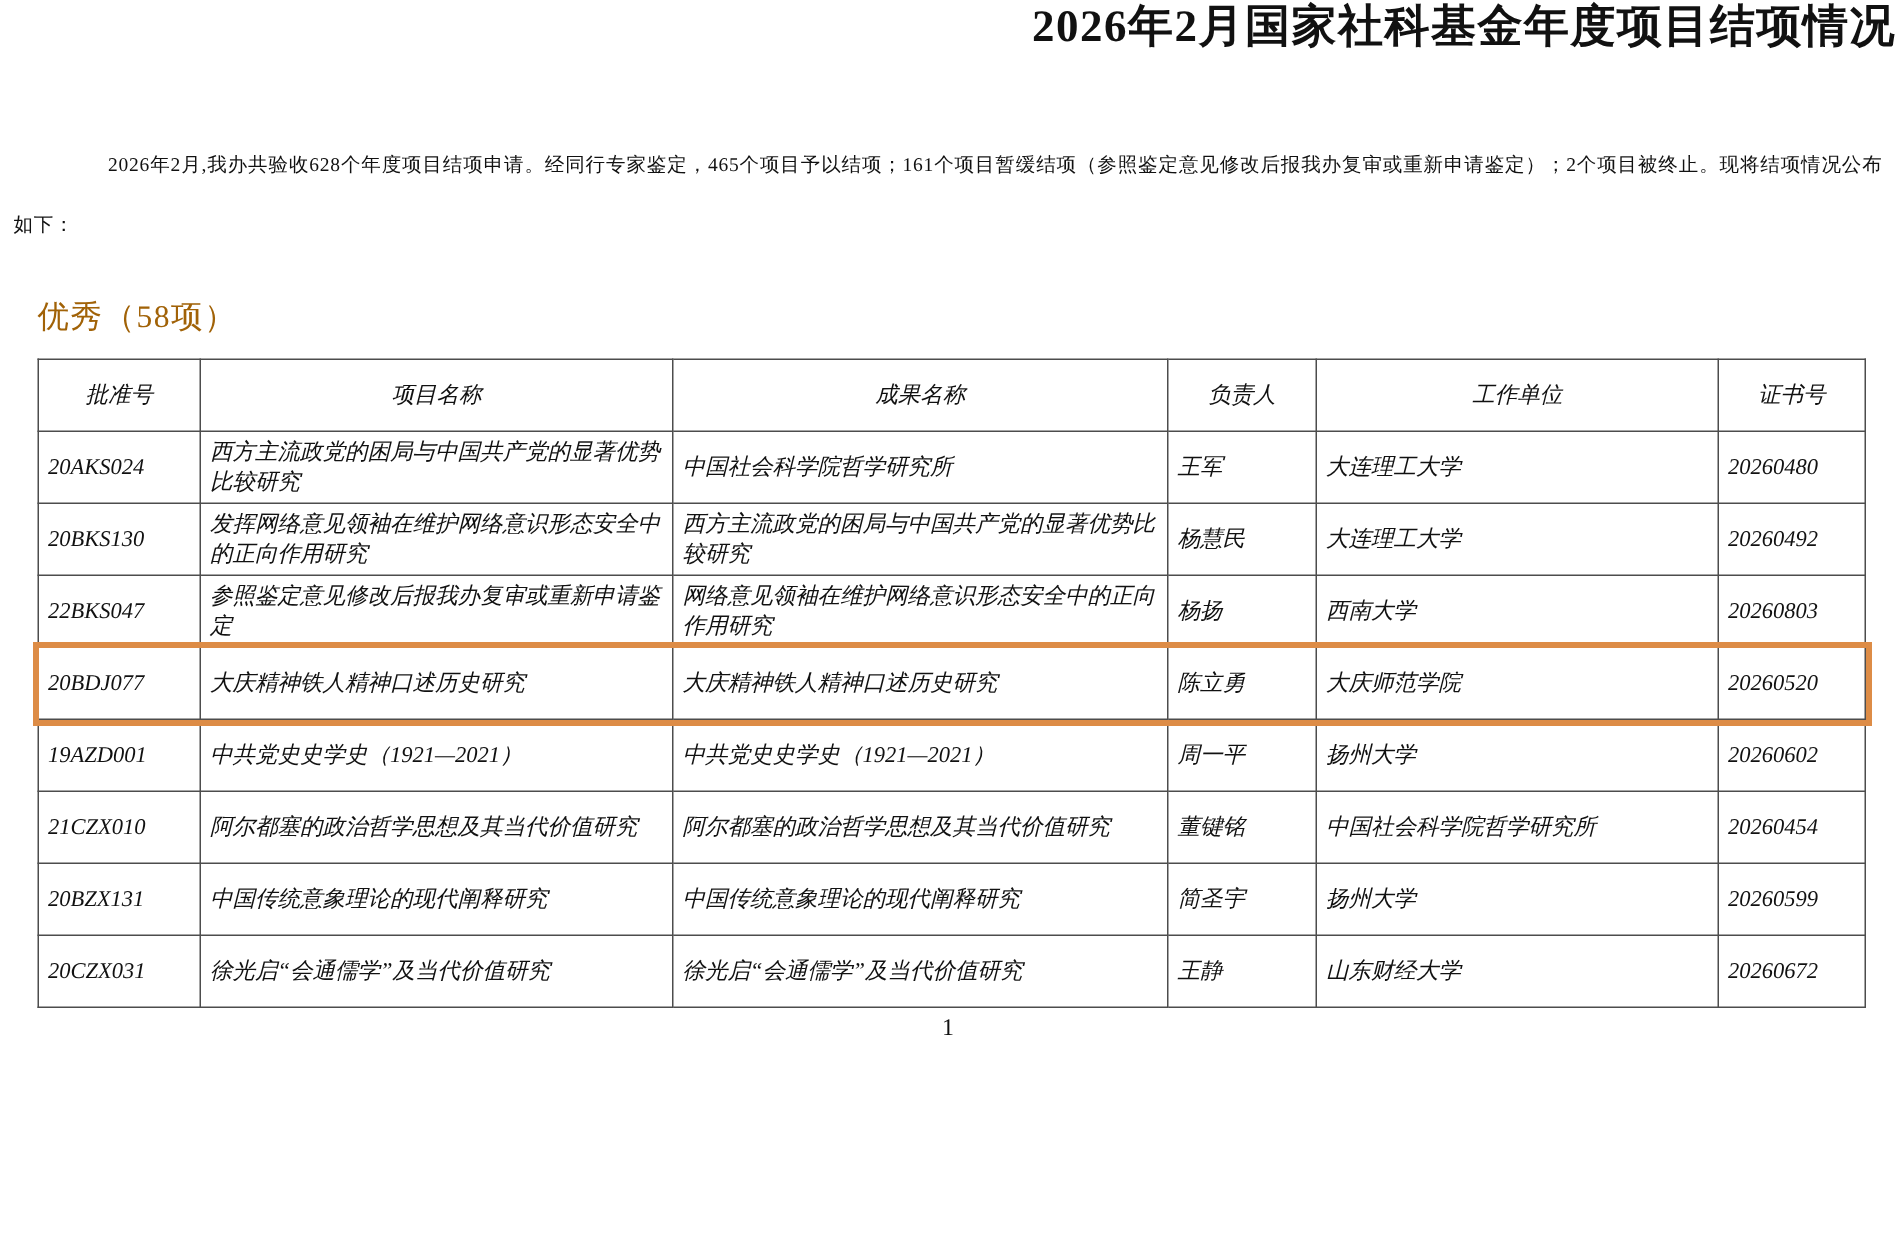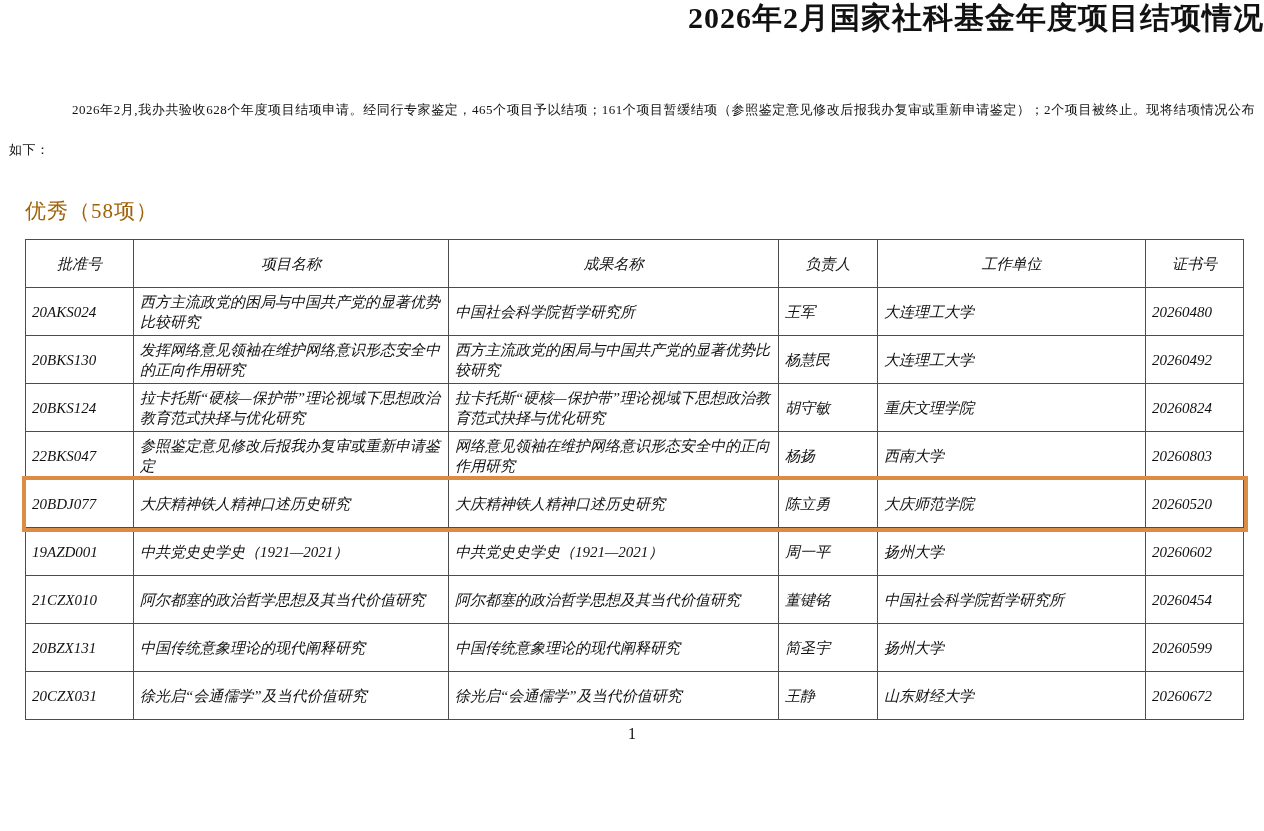--- a/index.html
+++ b/index.html
@@ -110,28 +110,20 @@
       </tr>
       <tr>
         <td class="center">20BKS130</td>
         <td class="left">发挥网络意见领袖在维护网络意识形态安全中的正向作用研究</td>
         <td class="left">西方主流政党的困局与中国共产党的显著优势比较研究</td>
         <td class="center">杨慧民</td>
         <td class="left">大连理工大学</td>
         <td class="center">20260492</td>
       </tr>
       <tr>
-        <td class="center">20BKS124</td>
-        <td class="left">拉卡托斯“硬核—保护带”理论视域下思想政治教育范式抉择与优化研究</td>
-        <td class="left">拉卡托斯“硬核—保护带”理论视域下思想政治教育范式抉择与优化研究</td>
-        <td class="center">胡守敏</td>
-        <td class="left">重庆文理学院</td>
-        <td class="center">20260824</td>
-      </tr>
-      <tr>
         <td class="center">22BKS047</td>
         <td class="left">参照鉴定意见修改后报我办复审或重新申请鉴定</td>
         <td class="left">网络意见领袖在维护网络意识形态安全中的正向作用研究</td>
         <td class="center">杨扬</td>
         <td class="left">西南大学</td>
         <td class="center">20260803</td>
       </tr>
       <tr class="highlighted">
         <td class="center">20BDJ077</td>
         <td class="left">大庆精神铁人精神口述历史研究</td>

